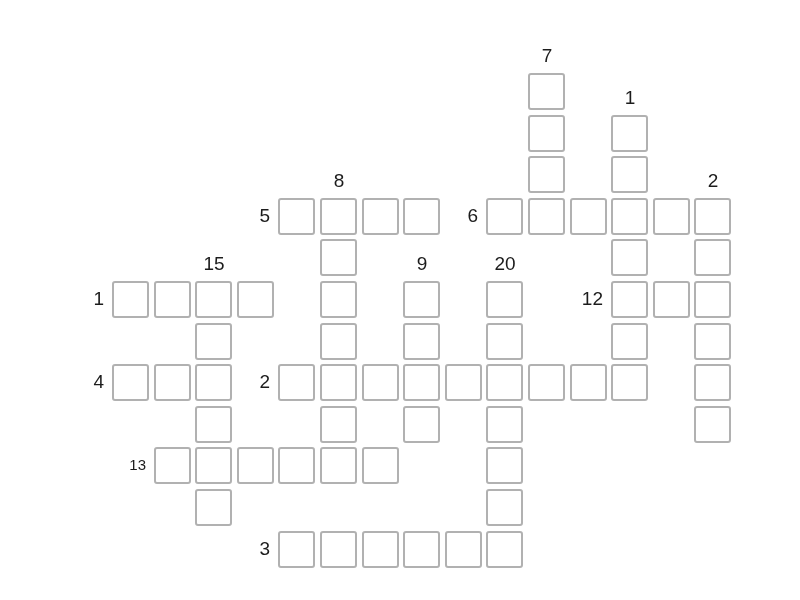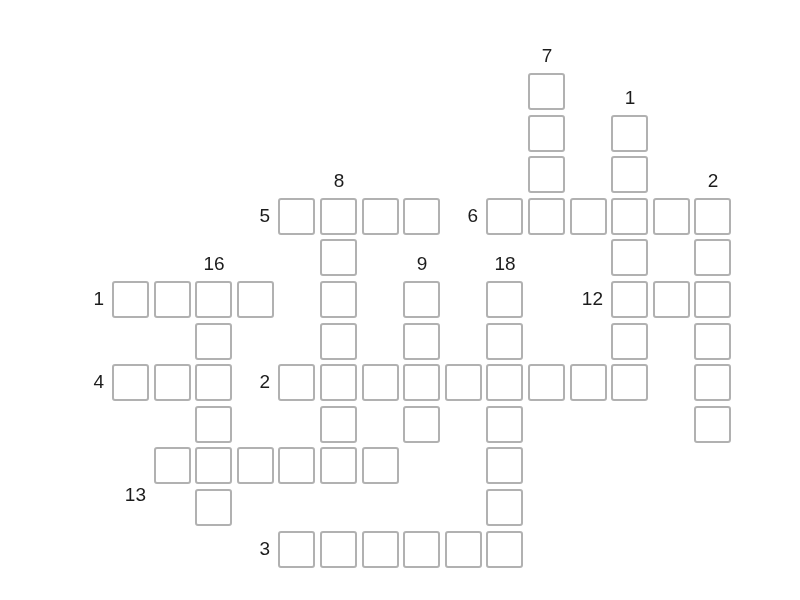--- a/index.html
+++ b/index.html
@@ -114,25 +114,25 @@
       <div class="cell" style="left: 694px; top: 364px; width: 37px; height: 37px; border-color: rgb(177, 177, 177); border-width: 2px; border-radius: 3px; background: rgb(255, 255, 255);"></div>
       <div class="cell" style="left: 694px; top: 406px; width: 37px; height: 37px; border-color: rgb(177, 177, 177); border-width: 2px; border-radius: 3px; background: rgb(255, 255, 255);"></div>
       <div class="num down" style="color: rgb(28, 28, 28); font-size: 19px; left: 683px; top: 171px; width: 60px;">2</div>
       <div class="cell" style="left: 653px; top: 281px; width: 37px; height: 37px; border-color: rgb(177, 177, 177); border-width: 2px; border-radius: 3px; background: rgb(255, 255, 255);"></div>
       <div class="num across" style="color: rgb(28, 28, 28); font-size: 19px; left: 553px; top: 280px; width: 50px; line-height: 37px;">12</div>
       <div class="cell" style="left: 154px; top: 447px; width: 37px; height: 37px; border-color: rgb(177, 177, 177); border-width: 2px; border-radius: 3px; background: rgb(255, 255, 255);"></div>
       <div class="cell" style="left: 195px; top: 447px; width: 37px; height: 37px; border-color: rgb(177, 177, 177); border-width: 2px; border-radius: 3px; background: rgb(255, 255, 255);"></div>
       <div class="cell" style="left: 237px; top: 447px; width: 37px; height: 37px; border-color: rgb(177, 177, 177); border-width: 2px; border-radius: 3px; background: rgb(255, 255, 255);"></div>
       <div class="cell" style="left: 278px; top: 447px; width: 37px; height: 37px; border-color: rgb(177, 177, 177); border-width: 2px; border-radius: 3px; background: rgb(255, 255, 255);"></div>
       <div class="cell" style="left: 362px; top: 447px; width: 37px; height: 37px; border-color: rgb(177, 177, 177); border-width: 2px; border-radius: 3px; background: rgb(255, 255, 255);"></div>
-      <div class="num across" style="color: rgb(28, 28, 28); font-size: 19px; left: 96px; top: 446px; width: 50px; line-height: 37px; margin-top: 30px;">13</div>
+      <div class="num across" style="color: rgb(28, 28, 28); font-size: 15px; left: 96px; top: 446px; width: 50px; line-height: 37px;">13</div>
       <div class="cell" style="left: 486px; top: 281px; width: 37px; height: 37px; border-color: rgb(177, 177, 177); border-width: 2px; border-radius: 3px; background: rgb(255, 255, 255);"></div>
       <div class="cell" style="left: 486px; top: 323px; width: 37px; height: 37px; border-color: rgb(177, 177, 177); border-width: 2px; border-radius: 3px; background: rgb(255, 255, 255);"></div>
       <div class="cell" style="left: 486px; top: 406px; width: 37px; height: 37px; border-color: rgb(177, 177, 177); border-width: 2px; border-radius: 3px; background: rgb(255, 255, 255);"></div>
       <div class="cell" style="left: 486px; top: 447px; width: 37px; height: 37px; border-color: rgb(177, 177, 177); border-width: 2px; border-radius: 3px; background: rgb(255, 255, 255);"></div>
       <div class="cell" style="left: 486px; top: 489px; width: 37px; height: 37px; border-color: rgb(177, 177, 177); border-width: 2px; border-radius: 3px; background: rgb(255, 255, 255);"></div>
-      <div class="num down" style="color: rgb(28, 28, 28); font-size: 19px; left: 475px; top: 254px; width: 60px;">18</div>
+      <div class="num down" style="color: rgb(28, 28, 28); font-size: 19px; left: 475px; top: 254px; width: 60px;">20</div>
       <div class="cell" style="left: 195px; top: 323px; width: 37px; height: 37px; border-color: rgb(177, 177, 177); border-width: 2px; border-radius: 3px; background: rgb(255, 255, 255);"></div>
       <div class="cell" style="left: 195px; top: 406px; width: 37px; height: 37px; border-color: rgb(177, 177, 177); border-width: 2px; border-radius: 3px; background: rgb(255, 255, 255);"></div>
       <div class="cell" style="left: 195px; top: 489px; width: 37px; height: 37px; border-color: rgb(177, 177, 177); border-width: 2px; border-radius: 3px; background: rgb(255, 255, 255);"></div>
-      <div class="num down" style="color: rgb(28, 28, 28); font-size: 19px; left: 184px; top: 254px; width: 60px;">16</div>
+      <div class="num down" style="color: rgb(28, 28, 28); font-size: 19px; left: 184px; top: 254px; width: 60px;">15</div>
     </div>
 </div>
 
 </body></html>

